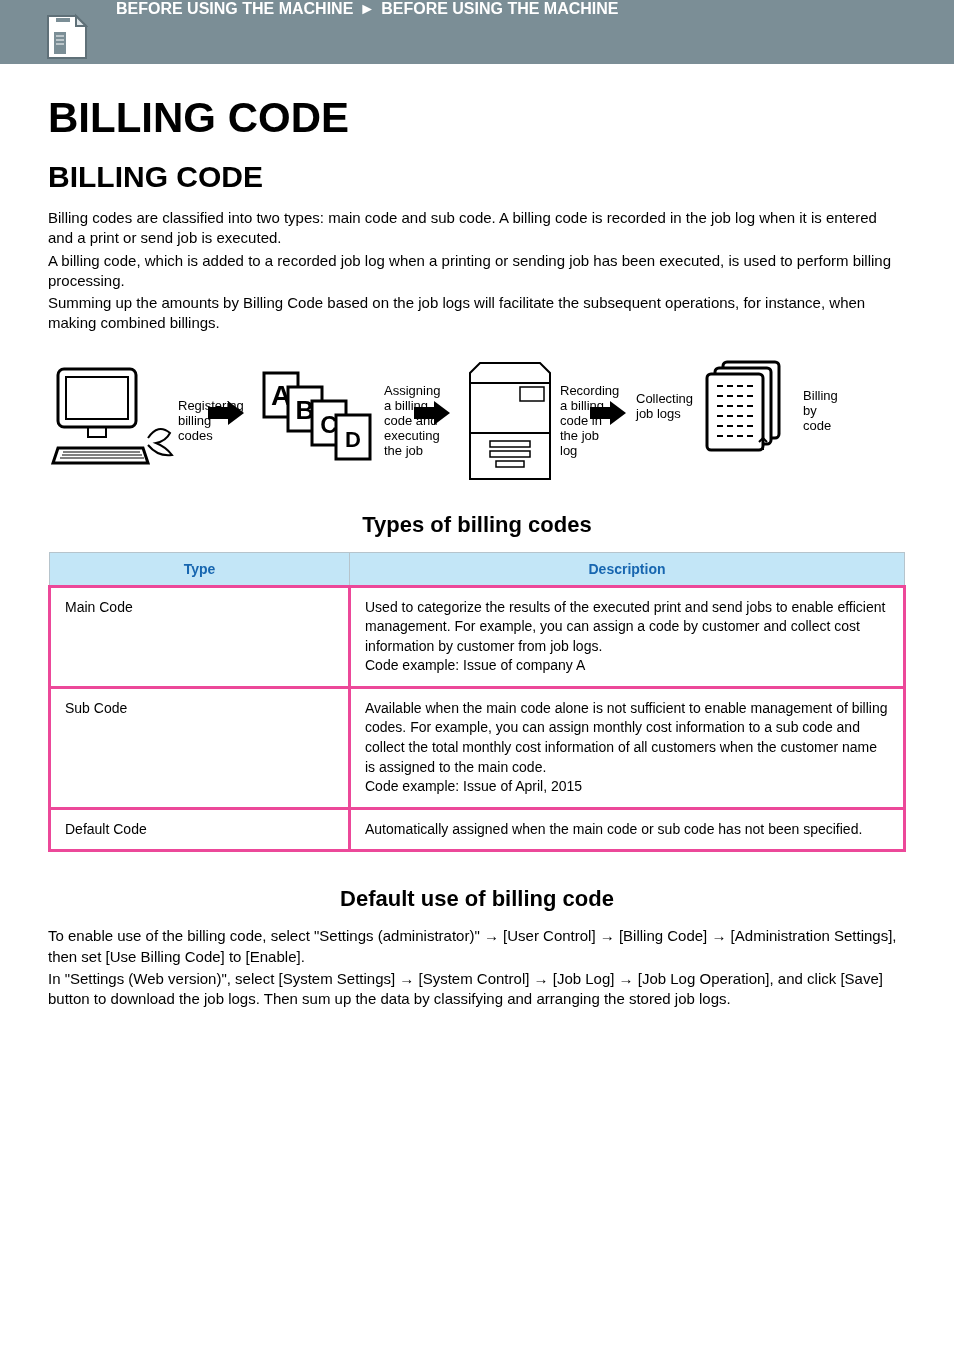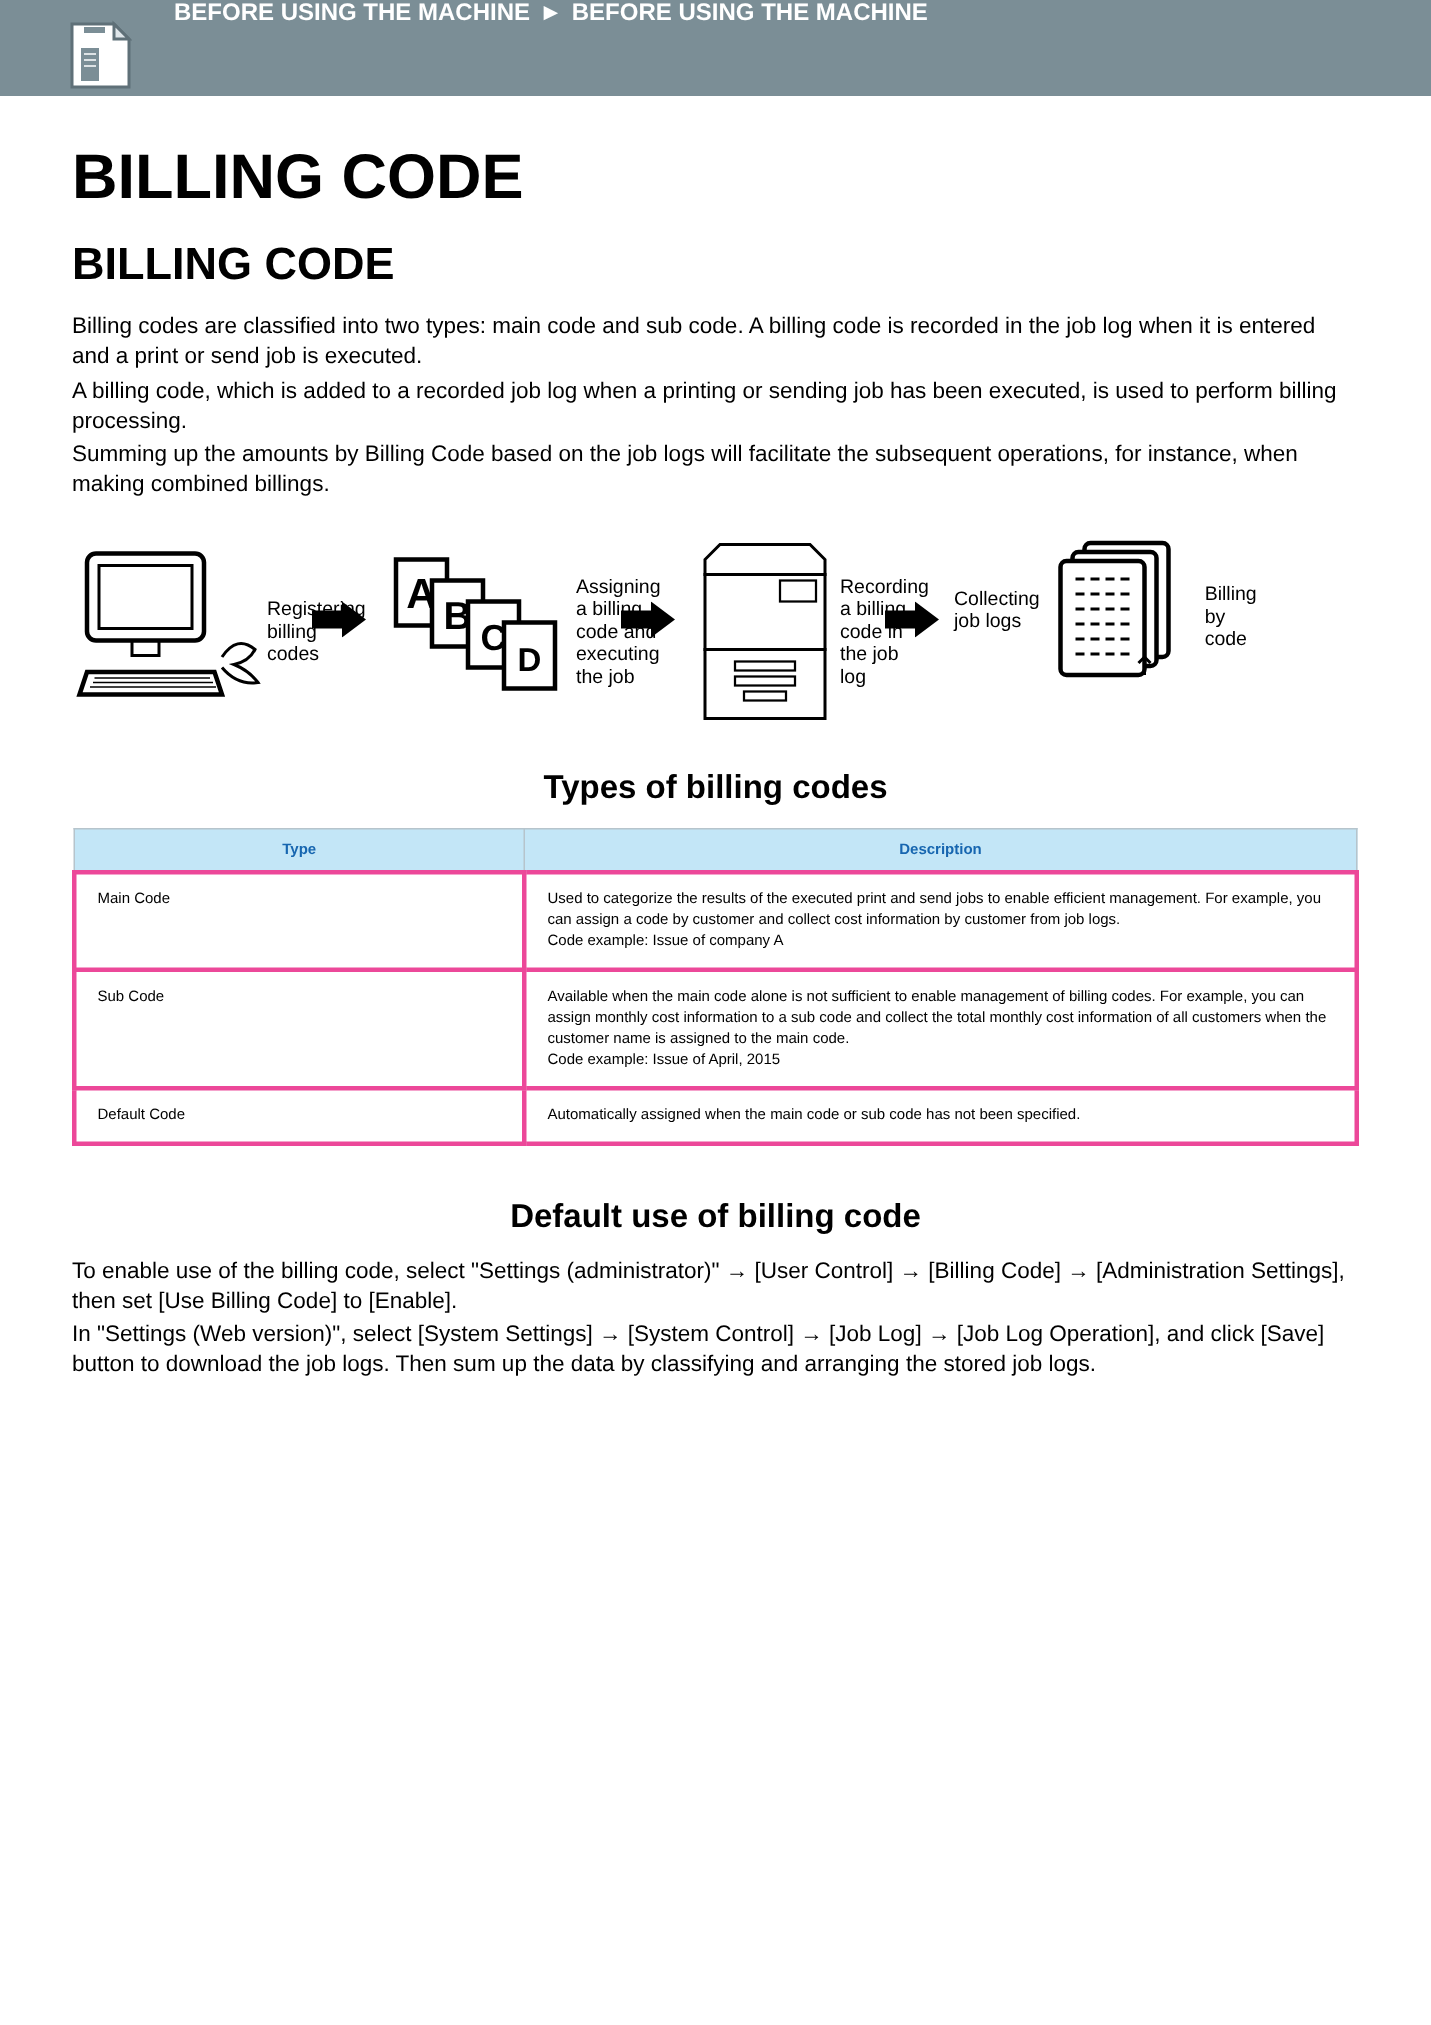--- a/index.html
+++ b/index.html
@@ -34,21 +34,21 @@
     align-items: flex-start;
     margin-top: 24px;
     gap: 8px;
   }
   .diagram-cell { display: flex; flex-direction: row; align-items: center; }
   .diagram-img { height: 120px; display: flex; align-items: center; justify-content: center; }
   .diagram-caption { font-size: 13px; text-align: left; margin-top: 6px; width: 100%; }
   .collecting-label { font-size: 13px; margin-bottom: 4px; text-align: left; width: 100%; }
   .arrow { width: 40px; height: 110px; display: flex; align-items: center; justify-content: center; }
   h3.section-h3 { font-size: 22px; font-weight: bold; margin-top: 34px; margin-bottom: 14px; text-align: center; }
-  table.codes-table { width: 100%; border-collapse: collapse; font-size: 10px; }
+  table.codes-table { width: 100%; border-collapse: collapse; font-size: 14px; }
   table.codes-table th {
     background: #c3e6f7;
     color: #1766b0;
     font-weight: bold;
     text-align: center;
     border: 1px solid #b6c4cc;
     padding: 8px 10px;
   }
   table.codes-table td {
     border: 3px solid #ec4899;

